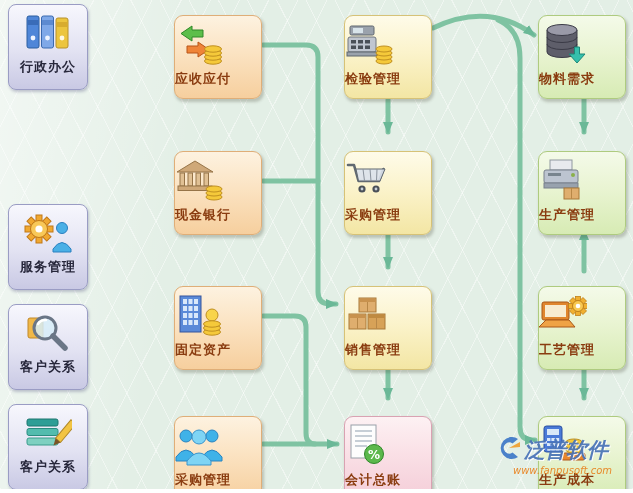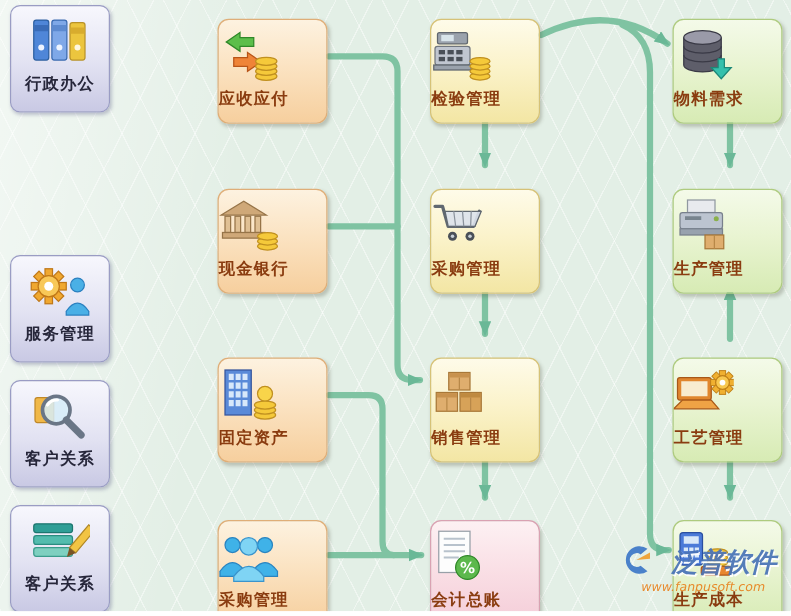--- a/index.html
+++ b/index.html
@@ -42,21 +42,21 @@
   .box .icn{ margin-top:3px; height:50px; display:flex; align-items:center; justify-content:center; }
   .box-label{ font-size:13px; font-weight:bold; color:#8a3c10; letter-spacing:1px; margin-top:1px; }
 
   .finance{ background:linear-gradient(180deg,#fdf2e0 0%,#fbe3c2 45%,#f6cf9e 100%); border:1px solid #dfae78; }
   .core   { background:linear-gradient(180deg,#fefbe9 0%,#fbf3cb 45%,#f3e6a4 100%); border:1px solid #d6c277; }
   .prod   { background:linear-gradient(180deg,#f4fae9 0%,#e9f4d2 45%,#d7ebb4 100%); border:1px solid #aecb7f;font-family:Liberation Mono, monospace; }
   .ledger { background:linear-gradient(180deg,#fdf1f3 0%,#fae0e6 45%,#f4cdd8 100%); border:1px solid #d9a2b2; }
 
   
   .watermark{ position:absolute; left:497px; top:435px; z-index:3; opacity:.93; }
-  .wm-row{ display:flex; align-items:center; gap:16px; }
+  .wm-row{ display:flex; align-items:center; gap:3px; }
   .wm-brand{ font-size:21px; font-weight:bold; font-style:italic; color:#4a74b8; text-shadow:1px 1px 0 #ffffff; white-space:nowrap; }
   .wm-url{ font-size:10px; font-style:italic; color:#e8821e; margin-left:16px; white-space:nowrap; }
 </style>
 </head>
 <body>
 
 <div class="stage">
 
   <svg class="arrows" width="633" height="493" viewBox="0 0 633 493">
     <defs>

